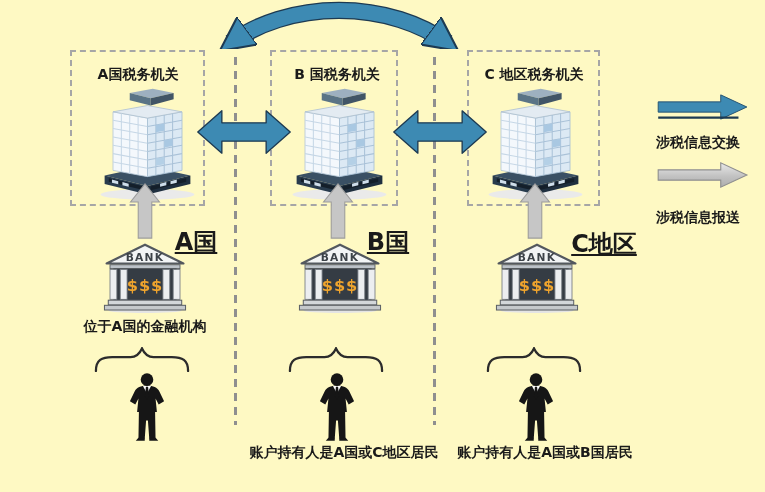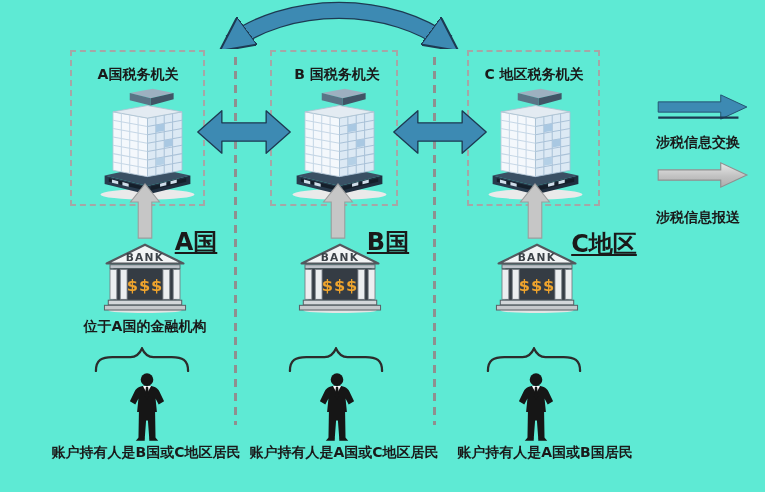--- a/index.html
+++ b/index.html
@@ -1,17 +1,17 @@
 <!DOCTYPE html>
 <html><head>
 <meta charset="utf-8">
 <style>
   html,body{margin:0;padding:0;background:#fff;}
   #stage{
-    position:relative;width:765px;height:492px;background:#5eead4;overflow:hidden;
+    position:relative;width:765px;height:492px;background:#fef9c3;overflow:hidden;
     font-family:"DejaVu Sans","Liberation Sans",sans-serif;color:#1a1a1a;
   }
   .abs{position:absolute;}
   .txt{position:absolute;font-weight:bold;color:#1a1a1a;white-space:nowrap;transform:translateX(-50%);}
   .authority{font-size:14px;}
   .bank-label{font-size:24px;text-decoration:underline;}
   .institution{font-size:14px;}
   .holder{font-size:14px;}
   .legend-line{position:absolute;font-weight:bold;font-size:14px;white-space:nowrap;}
   .dash-box{position:absolute;border:2px dashed #a6a6a6;}
@@ -187,21 +187,20 @@
   <svg class="abs" style="left:124px;top:372px" width="46" height="72" viewBox="0 0 50 80">
       <use href="#sym-person"></use>
     </svg>
   <svg class="abs" style="left:314px;top:372px" width="46" height="72" viewBox="0 0 50 80">
       <use href="#sym-person"></use>
     </svg>
   <svg class="abs" style="left:513px;top:372px" width="46" height="72" viewBox="0 0 50 80">
       <use href="#sym-person"></use>
     </svg>
 
-  <div class="txt holder" style="left:146px;top:444px;">账户持有人是B国或C地区居民</div>
   <div class="txt holder" style="left:344px;top:444px;">账户持有人是A国或C地区居民</div>
   <div class="txt holder" style="left:545px;top:444px;">账户持有人是A国或B国居民</div>
 
   <svg class="abs la-blue" style="left:656px;top:93px" width="94" height="28" viewBox="0 0 100 30">
     <use href="#sym-legarrow"></use>
     <line x1="2" y1="26.5" x2="88" y2="26.5" stroke="#1d3a52" stroke-width="2.4"></line>
   </svg>
   <div class="legend-line" style="left:656px;top:134px;">涉税信息交换</div>
 
   <svg class="abs la-gray" style="left:656px;top:161px" width="94" height="28" viewBox="0 0 100 30">

